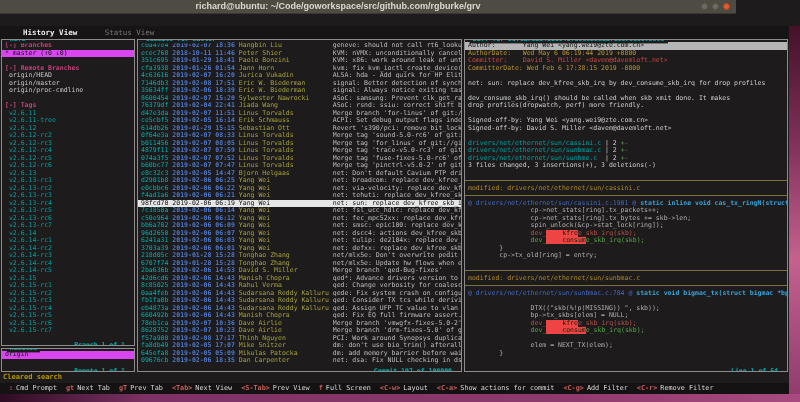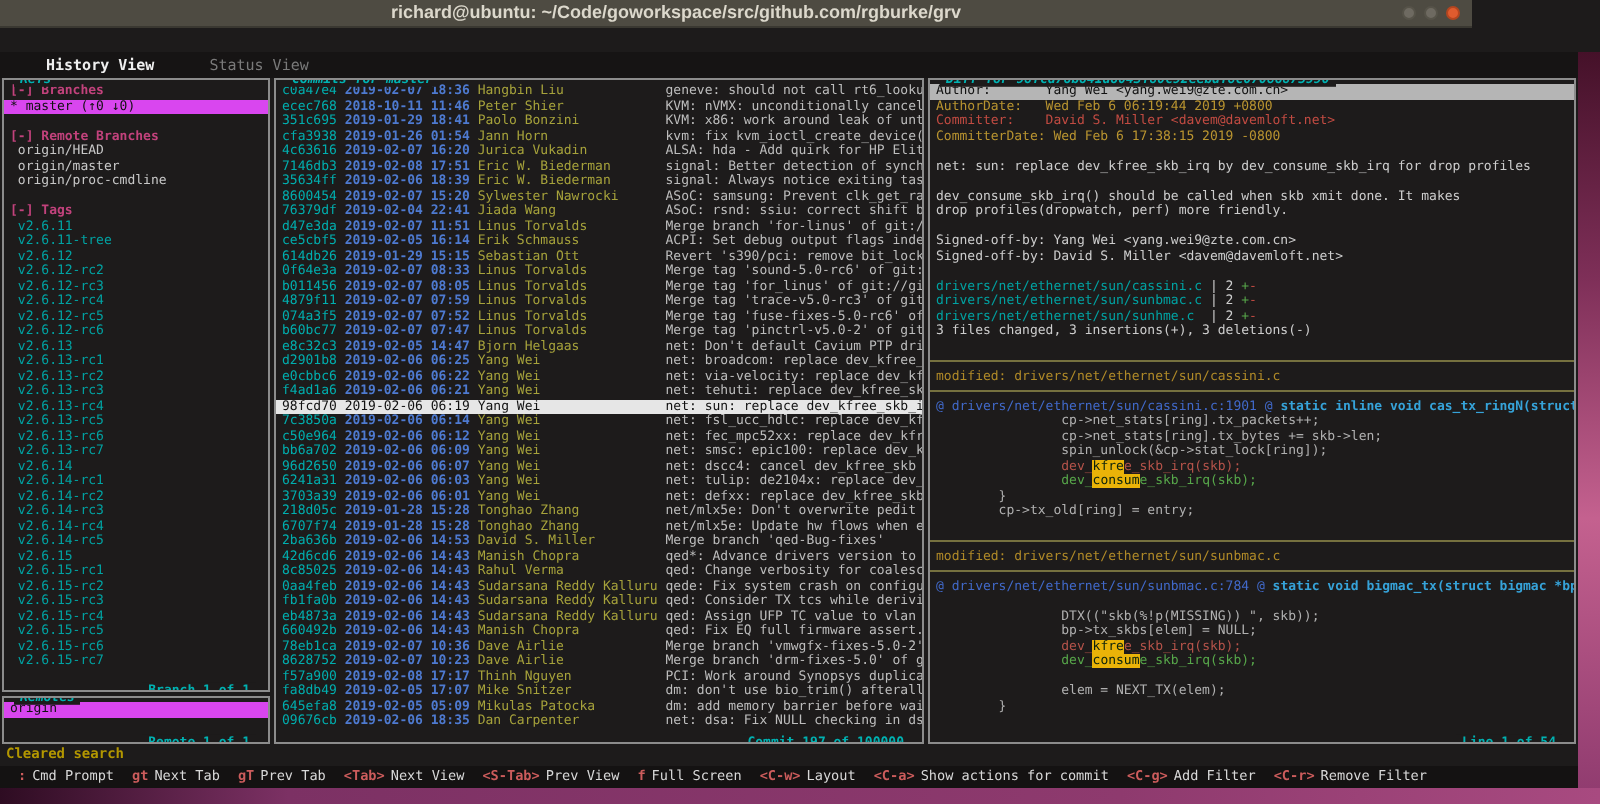--- a/index.html
+++ b/index.html
@@ -58,21 +58,21 @@
   .d-date{color:#b99430;}
   .d-committer{color:#c24b42;}
   .d-text{color:#cdcdcd;}
   .d-ctx{color:#b0b0b0;}
   .d-modified{color:#b08a28;}
   .d-path{color:#00a2a2;}
   .d-plus{color:#57a64a;}
   .d-minus{color:#c24b42;}
   .d-del{color:#b5534a;}
   .d-add{color:#57a64a;}
-  .word-hl{background:#eab308;color:#0c230c;}
+  .word-hl{background:#ef4444;color:#0c230c;padding-left:16px;}
   .d-hunk-at{color:#4169c9;}
   .d-hunk-fn{color:#36a3d9;font-weight:bold;}
   .d-sep{position:relative;}
   .d-sep::after{content:"";position:absolute;left:0;right:0;top:3px;border-top:1px solid #76713f;}
   
   .statusline{position:absolute;left:3px;bottom:11px;height:11px;line-height:11px;
               color:#b39700;font-size:7px;font-weight:bold;}
   .helpbar{position:absolute;left:0;bottom:0;width:100%;height:11px;background:#141212;
            line-height:11px;font-size:6.8px;white-space:nowrap;overflow:hidden;}
   .help-item{margin-left:9px;}
@@ -178,21 +178,21 @@
             <div class="row"><span class="c-hash">074a3f5 </span><span class="c-date">2019-02-07 07:52 </span><span class="c-author">Linus Torvalds          </span><span class="c-msg">Merge tag 'fuse-fixes-5.0-rc6' of</span></div>
             <div class="row"><span class="c-hash">b60bc77 </span><span class="c-date">2019-02-07 07:47 </span><span class="c-author">Linus Torvalds          </span><span class="c-msg">Merge tag 'pinctrl-v5.0-2' of git</span></div>
             <div class="row"><span class="c-hash">e8c32c3 </span><span class="c-date">2019-02-05 14:47 </span><span class="c-author">Bjorn Helgaas           </span><span class="c-msg">net: Don't default Cavium PTP dri</span></div>
             <div class="row"><span class="c-hash">d2901b8 </span><span class="c-date">2019-02-06 06:25 </span><span class="c-author">Yang Wei                </span><span class="c-msg">net: broadcom: replace dev_kfree_</span></div>
             <div class="row"><span class="c-hash">e0cbbc6 </span><span class="c-date">2019-02-06 06:22 </span><span class="c-author">Yang Wei                </span><span class="c-msg">net: via-velocity: replace dev_kf</span></div>
             <div class="row"><span class="c-hash">f4ad1a6 </span><span class="c-date">2019-02-06 06:21 </span><span class="c-author">Yang Wei                </span><span class="c-msg">net: tehuti: replace dev_kfree_sk</span></div>
             <div class="row commit-sel"><span class="c-hash">98fcd70 </span><span class="c-date">2019-02-06 06:19 </span><span class="c-author">Yang Wei                </span><span class="c-msg">net: sun: replace dev_kfree_skb_i</span></div>
             <div class="row"><span class="c-hash">7c3850a </span><span class="c-date">2019-02-06 06:14 </span><span class="c-author">Yang Wei                </span><span class="c-msg">net: fsl_ucc_hdlc: replace dev_kf</span></div>
             <div class="row"><span class="c-hash">c50e964 </span><span class="c-date">2019-02-06 06:12 </span><span class="c-author">Yang Wei                </span><span class="c-msg">net: fec_mpc52xx: replace dev_kfr</span></div>
             <div class="row"><span class="c-hash">bb6a702 </span><span class="c-date">2019-02-06 06:09 </span><span class="c-author">Yang Wei                </span><span class="c-msg">net: smsc: epic100: replace dev_k</span></div>
-            <div class="row"><span class="c-hash">96d2650 </span><span class="c-date">2019-02-06 06:07 </span><span class="c-author">Yang Wei                </span><span class="c-msg">net: dscc4: cancel dev_kfree_skb</span></div>
+            <div class="row"><span class="c-hash">96d2650 </span><span class="c-date">2019-02-06 06:07 </span><span class="c-author">Yang Wei                </span><span class="c-msg">net: dscc4: actions dev_kfree_skb</span></div>
             <div class="row"><span class="c-hash">6241a31 </span><span class="c-date">2019-02-06 06:03 </span><span class="c-author">Yang Wei                </span><span class="c-msg">net: tulip: de2104x: replace dev_</span></div>
             <div class="row"><span class="c-hash">3703a39 </span><span class="c-date">2019-02-06 06:01 </span><span class="c-author">Yang Wei                </span><span class="c-msg">net: defxx: replace dev_kfree_skb</span></div>
             <div class="row"><span class="c-hash">218d05c </span><span class="c-date">2019-01-28 15:28 </span><span class="c-author">Tonghao Zhang           </span><span class="c-msg">net/mlx5e: Don't overwrite pedit </span></div>
             <div class="row"><span class="c-hash">6707f74 </span><span class="c-date">2019-01-28 15:28 </span><span class="c-author">Tonghao Zhang           </span><span class="c-msg">net/mlx5e: Update hw flows when e</span></div>
             <div class="row"><span class="c-hash">2ba636b </span><span class="c-date">2019-02-06 14:53 </span><span class="c-author">David S. Miller         </span><span class="c-msg">Merge branch 'qed-Bug-fixes'</span></div>
             <div class="row"><span class="c-hash">42d6cd6 </span><span class="c-date">2019-02-06 14:43 </span><span class="c-author">Manish Chopra           </span><span class="c-msg">qed*: Advance drivers version to </span></div>
             <div class="row"><span class="c-hash">8c85025 </span><span class="c-date">2019-02-06 14:43 </span><span class="c-author">Rahul Verma             </span><span class="c-msg">qed: Change verbosity for coalesc</span></div>
             <div class="row"><span class="c-hash">0aa4feb </span><span class="c-date">2019-02-06 14:43 </span><span class="c-author">Sudarsana Reddy Kalluru </span><span class="c-msg">qede: Fix system crash on configu</span></div>
             <div class="row"><span class="c-hash">fb1fa0b </span><span class="c-date">2019-02-06 14:43 </span><span class="c-author">Sudarsana Reddy Kalluru </span><span class="c-msg">qed: Consider TX tcs while derivi</span></div>
             <div class="row"><span class="c-hash">eb4873a </span><span class="c-date">2019-02-06 14:43 </span><span class="c-author">Sudarsana Reddy Kalluru </span><span class="c-msg">qed: Assign UFP TC value to vlan </span></div>
@@ -204,21 +204,21 @@
             <div class="row"><span class="c-hash">645efa8 </span><span class="c-date">2019-02-05 05:09 </span><span class="c-author">Mikulas Patocka         </span><span class="c-msg">dm: add memory barrier before wai</span></div>
             <div class="row"><span class="c-hash">09676cb </span><span class="c-date">2019-02-06 18:35 </span><span class="c-author">Dan Carpenter           </span><span class="c-msg">net: dsa: Fix NULL checking in ds</span></div>
           </div>
         <span class="box-footer">Commit 197 of 100000</span>
       </div>
 
       <div class="box" id="diff-box">
         <span class="box-title">Diff for 98fcd76b641d6043f80c92eebdf8c07086875990</span>
         <div class="rows" id="diff-rows">
             <div class="row d-sel">Author:       Yang Wei &lt;yang.wei9@zte.com.cn&gt;</div>
-            <div class="row d-date">AuthorDate:   Wed Feb 6 06:19:44 2019 +0800</div>
+            <div class="row d-date">AuthorDate:   Wed May 6 06:19:44 2019 +0800</div>
             <div class="row d-committer">Committer:    David S. Miller &lt;davem@davemloft.net&gt;</div>
             <div class="row d-date">CommitterDate: Wed Feb 6 17:38:15 2019 -0800</div>
             <div class="row"> </div>
             <div class="row d-text">net: sun: replace dev_kfree_skb_irq by dev_consume_skb_irq for drop profiles</div>
             <div class="row"> </div>
             <div class="row d-text">dev_consume_skb_irq() should be called when skb xmit done. It makes</div>
             <div class="row d-text">drop profiles(dropwatch, perf) more friendly.</div>
             <div class="row"> </div>
             <div class="row d-text">Signed-off-by: Yang Wei &lt;yang.wei9@zte.com.cn&gt;</div>
             <div class="row d-text">Signed-off-by: David S. Miller &lt;davem@davemloft.net&gt;</div>

